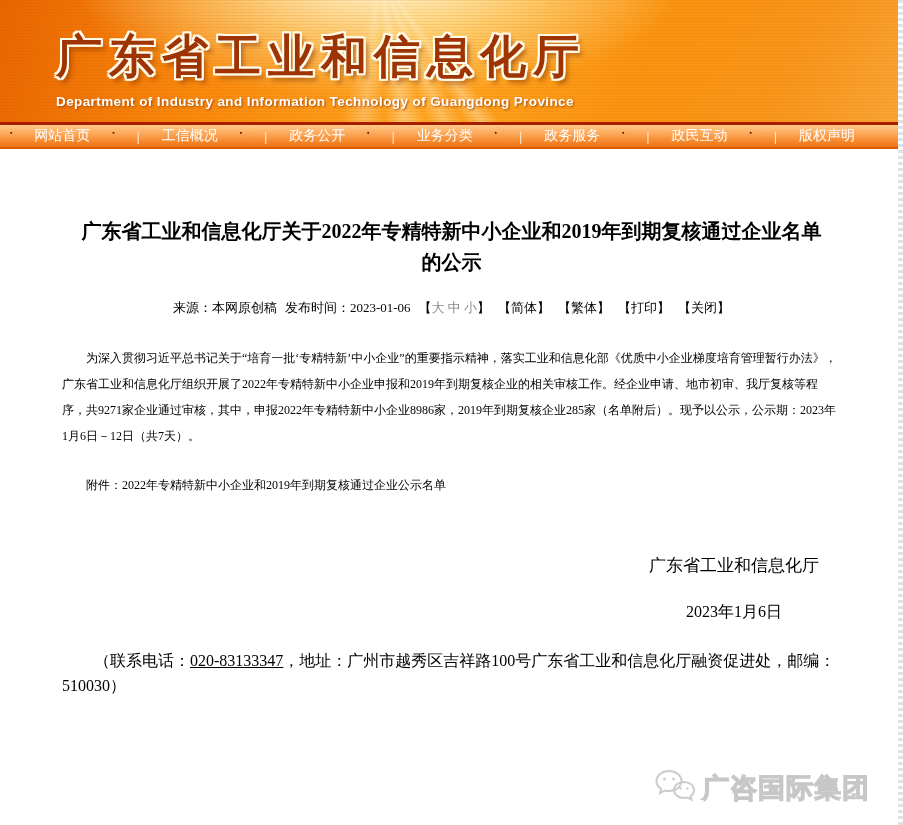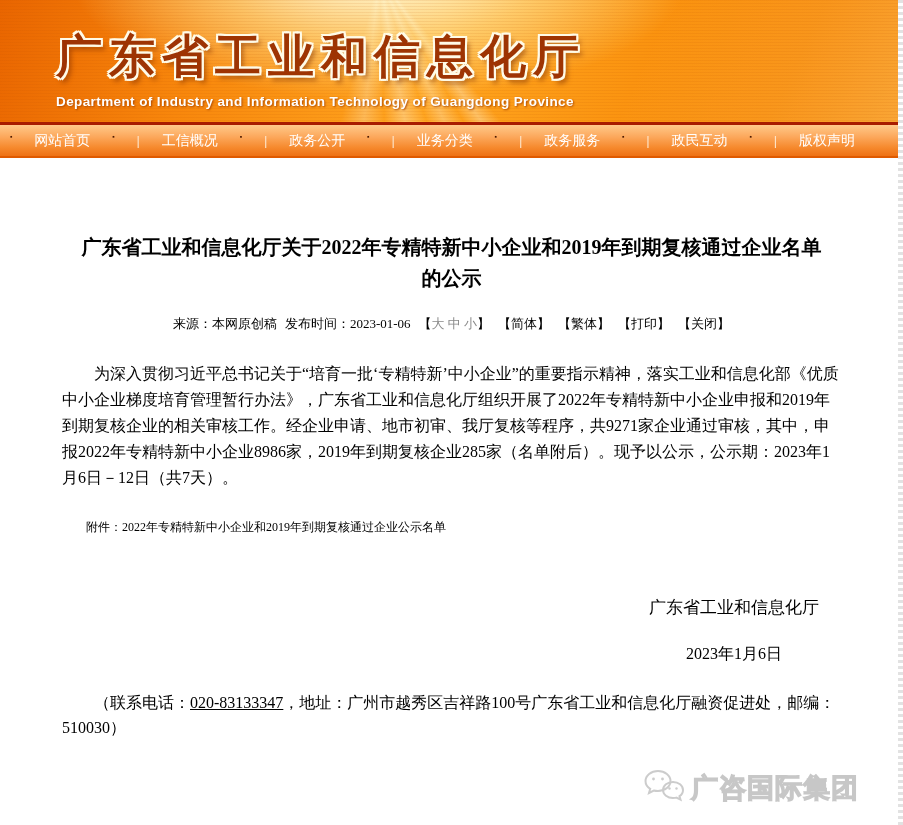--- a/index.html
+++ b/index.html
@@ -56,21 +56,21 @@
     font-family: "Liberation Sans", sans-serif;
     font-size: 13.5px;
     font-weight: bold;
     color: #ffffff;
     letter-spacing: 0.4px;
     text-shadow: 1px 1px 2px rgba(170,70,0,0.95);
   }
 
   
   .nav {
-    height: 36px;
+    height: 27px;
     border-top: 3px solid #a81c00;
     border-bottom: 2px solid #df5a00;
     background: linear-gradient(180deg, #ffc98a 0%, #fca85c 38%, #f68a2e 72%, #ee7114 100%);
     display: flex;
     align-items: center;
     padding: 0 48px 0 10px;
     font-family: "Liberation Sans", sans-serif;
     font-size: 14px;
   }
   .nav-item {
@@ -91,42 +91,42 @@
     color: #fde4c8;
     font-size: 13px;
     flex: 0 0 auto;
   }
   .nav-spacer { flex: 1 1 auto; }
 
   
   .article { padding: 57px 62px 0 62px; }
   .article-title {
     max-width: 745px;
-    margin: 17px auto;
+    margin: 10px auto;
     text-align: center;
     font-size: 20px;
     font-weight: bold;
     line-height: 1.55;
     color: #000;
   }
   .meta {
     margin-top: 21px;
     text-align: center;
     font-size: 13px;
     color: #000;
     white-space: nowrap;
   }
   .meta span { cursor: default; }
   .meta .tool { cursor: pointer; }
   .meta .gap { display: inline-block; width: 8px; }
   .meta .gray { color: #8a8a8a; }
 
   .body-text { margin-top: 28px; }
   .body-text p {
-    font-size: 16px;
+    font-size: 12px;
     line-height: 26px;
     text-indent: 2em;
     margin-bottom: 11px;
   }
   .attachment {
     margin-top: 28px;
     font-size: 12px;
     text-indent: 2em;
     cursor: pointer;
   }
@@ -143,21 +143,21 @@
     margin-top: 25px;
     font-size: 16px;
     line-height: 25px;
     text-indent: 2em;
   }
   .contact .phone { text-decoration: underline; cursor: pointer; }
 
   
   .watermark {
     position: absolute;
-    right: 44px;
+    right: 33px;
     bottom: 18px;
     display: flex;
     align-items: center;
     gap: 6px;
     pointer-events: none;
   }
   .watermark-text {
     font-family: "Liberation Sans", sans-serif;
     font-size: 27px;
     font-weight: bold;

